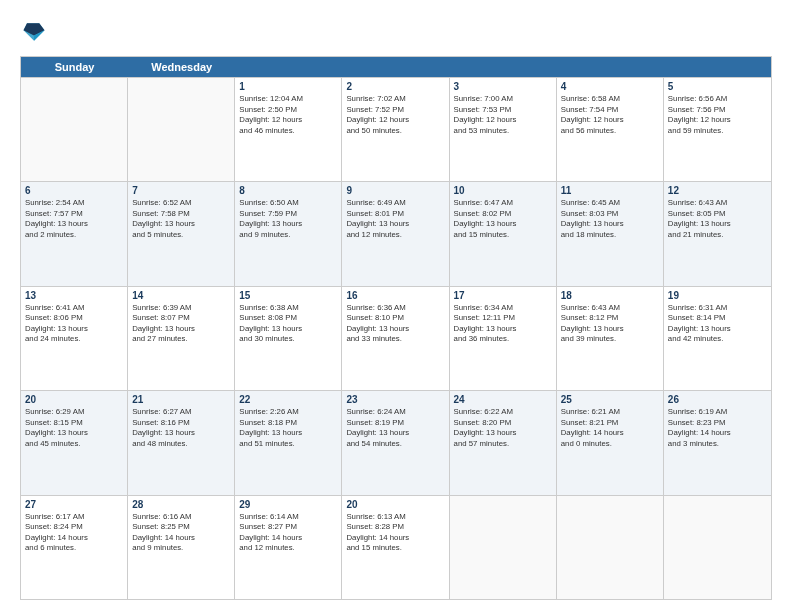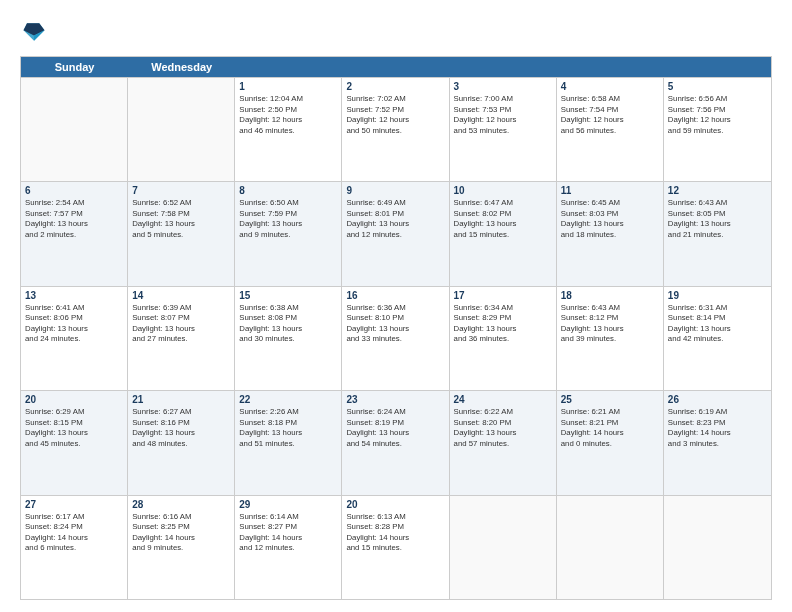--- a/index.html
+++ b/index.html
@@ -256,21 +256,21 @@
           <div class="cal-cell">
             <div class="day-num">16</div>
             <div class="cell-text">Sunrise: 6:36 AM</div>
             <div class="cell-text">Sunset: 8:10 PM</div>
             <div class="cell-text">Daylight: 13 hours</div>
             <div class="cell-text">and 33 minutes.</div>
           </div>
           <div class="cal-cell">
             <div class="day-num">17</div>
             <div class="cell-text">Sunrise: 6:34 AM</div>
-            <div class="cell-text">Sunset: 8:29 PM</div>
+            <div class="cell-text">Sunset: 12:11 PM</div>
             <div class="cell-text">Daylight: 13 hours</div>
             <div class="cell-text">and 36 minutes.</div>
           </div>
           <div class="cal-cell">
             <div class="day-num">18</div>
             <div class="cell-text">Sunrise: 6:43 AM</div>
             <div class="cell-text">Sunset: 8:12 PM</div>
             <div class="cell-text">Daylight: 13 hours</div>
             <div class="cell-text">and 39 minutes.</div>
           </div>

